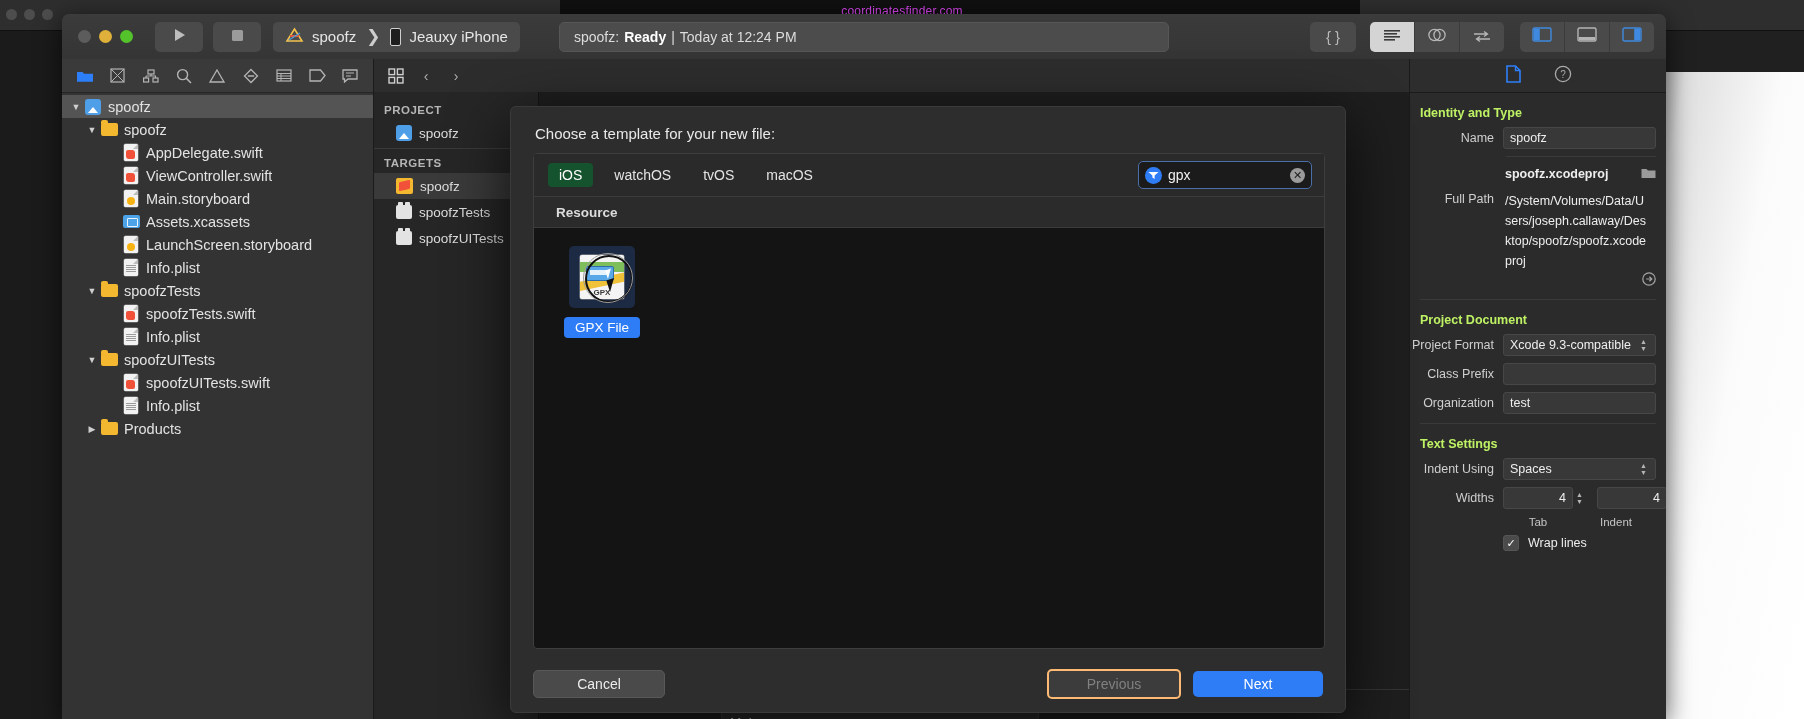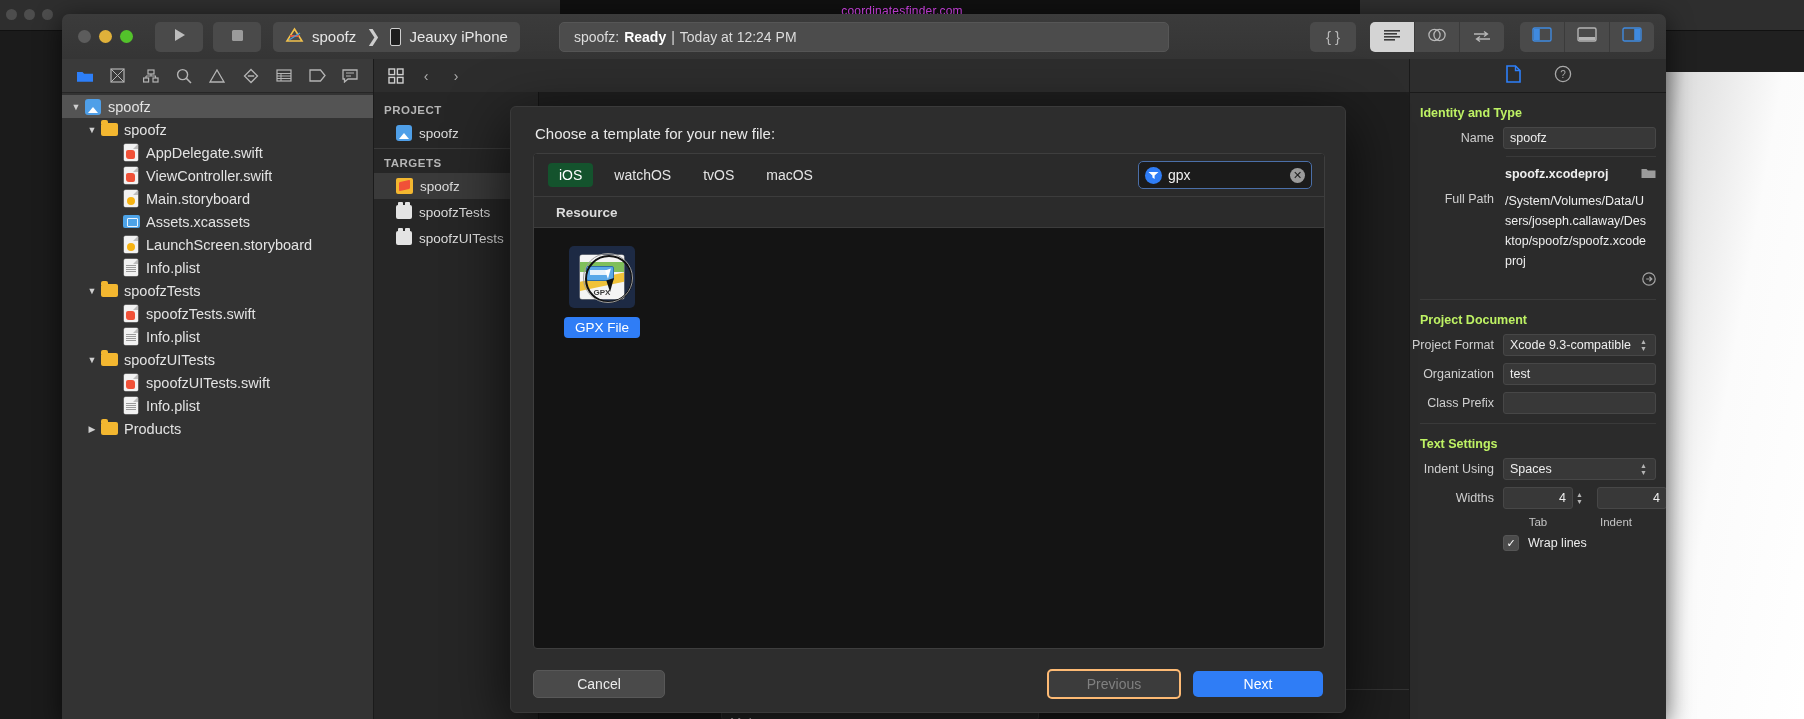--- a/index.html
+++ b/index.html
@@ -627,26 +627,26 @@
           <div class="ilbl">Project Format</div>
           <div class="ival">
             <span style="flex:1">Xcode 9.3-compatible</span>
             <span class="stepper">
                 <span>▲</span>
                 <span>▼</span>
               </span>
           </div>
         </div>
         <div class="irow">
+          <div class="ilbl">Class Prefix</div>
+          <div class="ival"></div>
+        </div>
+        <div class="irow">
           <div class="ilbl">Organization</div>
           <div class="ival">test</div>
-        </div>
-        <div class="irow">
-          <div class="ilbl">Class Prefix</div>
-          <div class="ival"></div>
         </div>
 
         <div class="hsep"></div>
 
         <div class="sec-h">Text Settings</div>
         <div class="irow">
           <div class="ilbl">Indent Using</div>
           <div class="ival">
             <span style="flex:1">Spaces</span>
             <span class="stepper">

